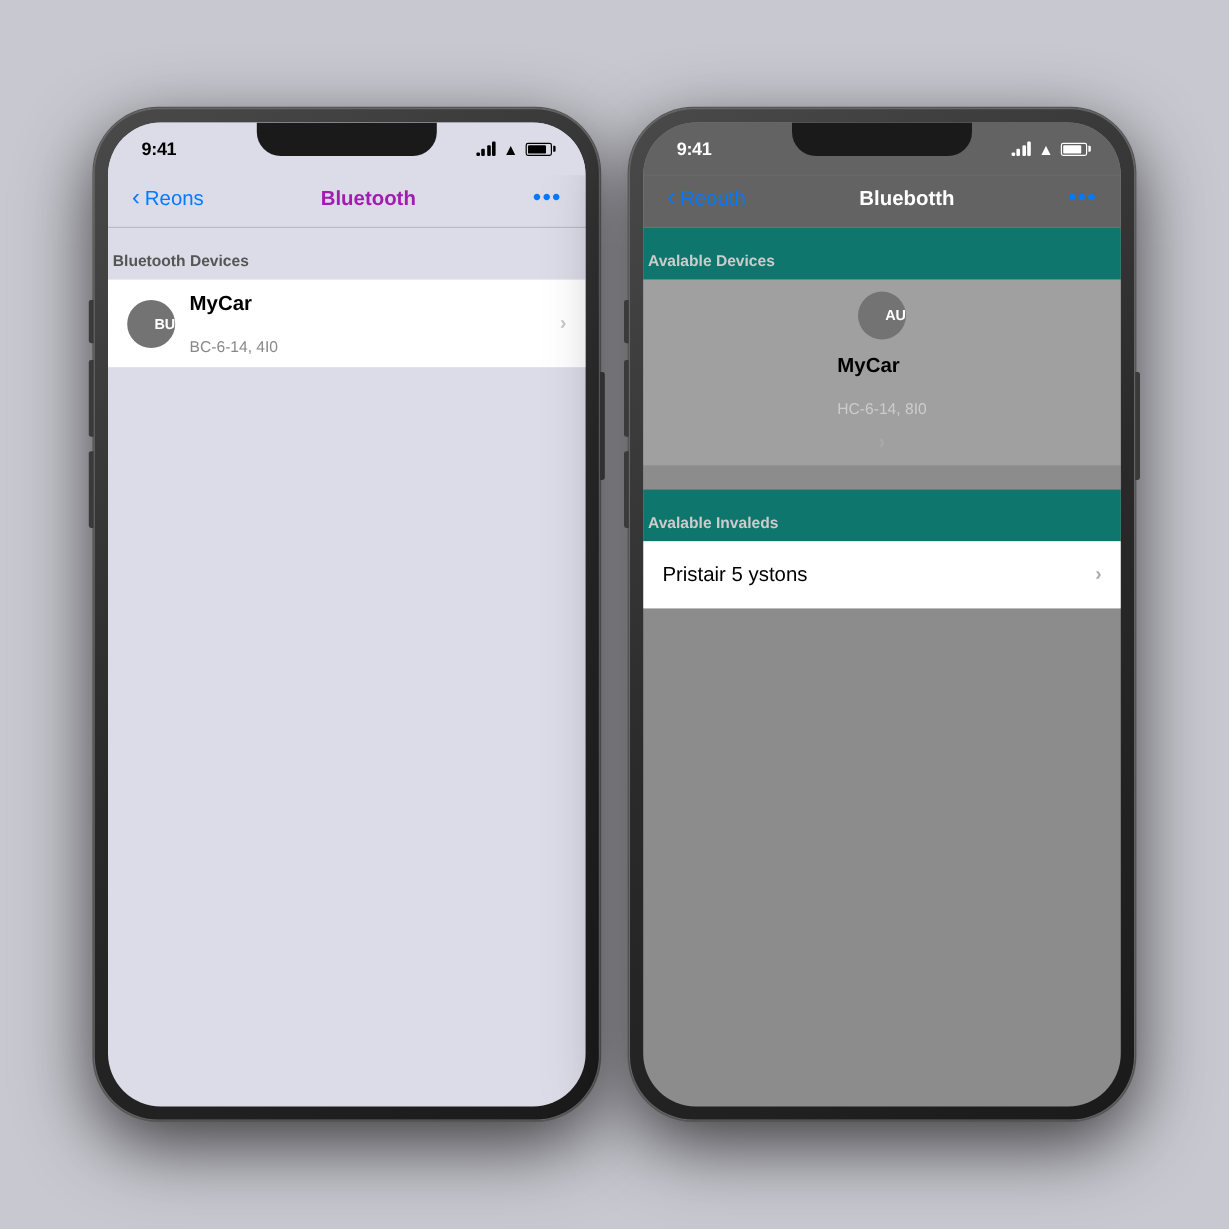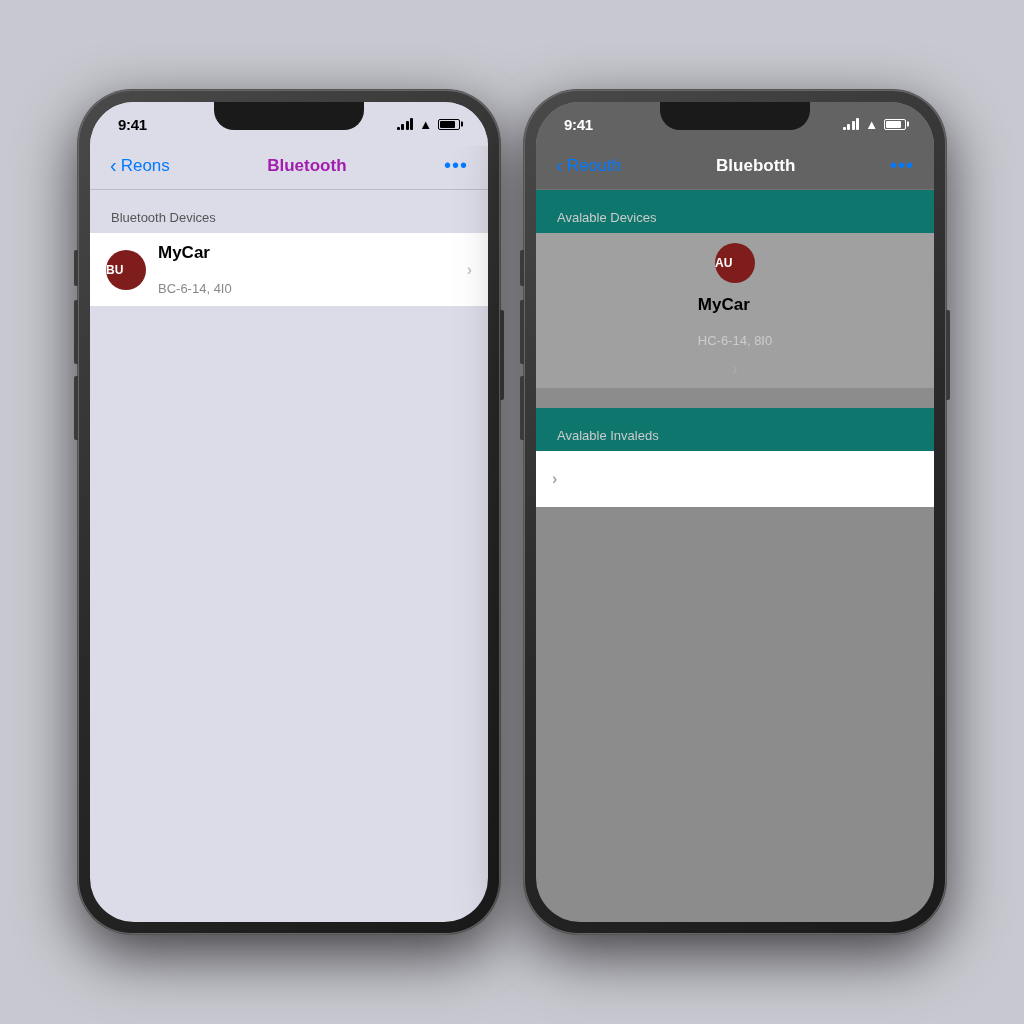--- a/index.html
+++ b/index.html
@@ -216,23 +216,23 @@
     .phone-left .nav-separator {
       background: rgba(0,0,0,0.15);
     }
 
     .phone-right .nav-separator {
       background: rgba(0,0,0,0.2);
     }
 
     
     .section-header {
-      padding: 20px 21px 8px;
+      padding: 20px 4px 8px;
       font-size: 13px;
-      font-weight: 400;
+      font-weight: 700;
     }
 
     .phone-left .section-header {
       color: #555;
       background: #dcdce8;
     }
 
     .phone-right .section-header {
       color: #ccc;
       background: #0f766e;
@@ -253,24 +253,24 @@
 
     .phone-right .device-item {
       background: #a0a0a0;
       flex-direction: column;
     }
 
     .device-avatar {
       width: 40px;
       height: 40px;
       border-radius: 50%;
-      background: #7f1d1d;
-      display: flex;
-      align-items: center;
-      justify-content: flex-start;
+      background: #737373;
+      display: flex;
+      align-items: center;
+      justify-content: flex-end;
       color: #fff;
       font-size: 12px;
       font-weight: 600;
       flex-shrink: 0;
     }
 
     .device-info {
       flex: 1;
     }
 
@@ -479,18 +479,19 @@
         <div class="device-name">MyCar</div>
         <div class="device-id">HC-6-14, 8I0</div>
       </div>
       <span class="chevron-right">›</span>
     </div>
 
     <div class="section-gap"></div>
     <div class="section-header">Avalable Invaleds</div>
 
     <div class="invalids-item">
+      <div class="invalids-name">Pristair 5 ystons</div>
       <span class="chevron-right">›</span>
     </div>
 
     <div class="body-area"></div>
   </div>
 </div>
 
 </body></html>

